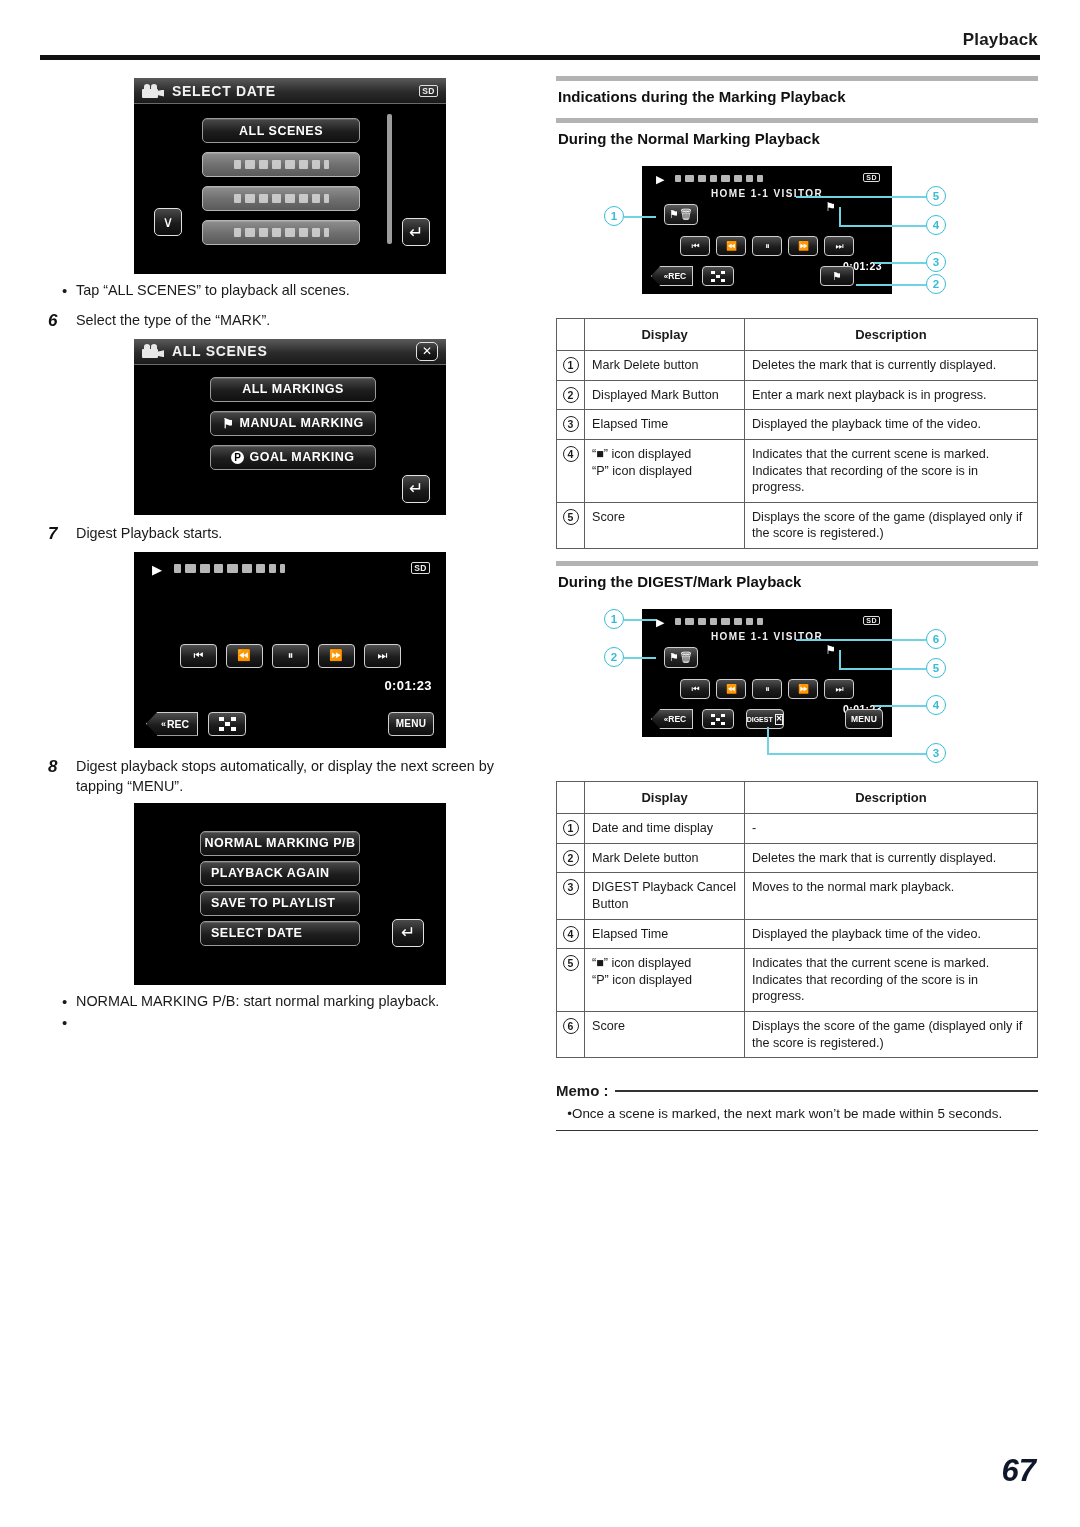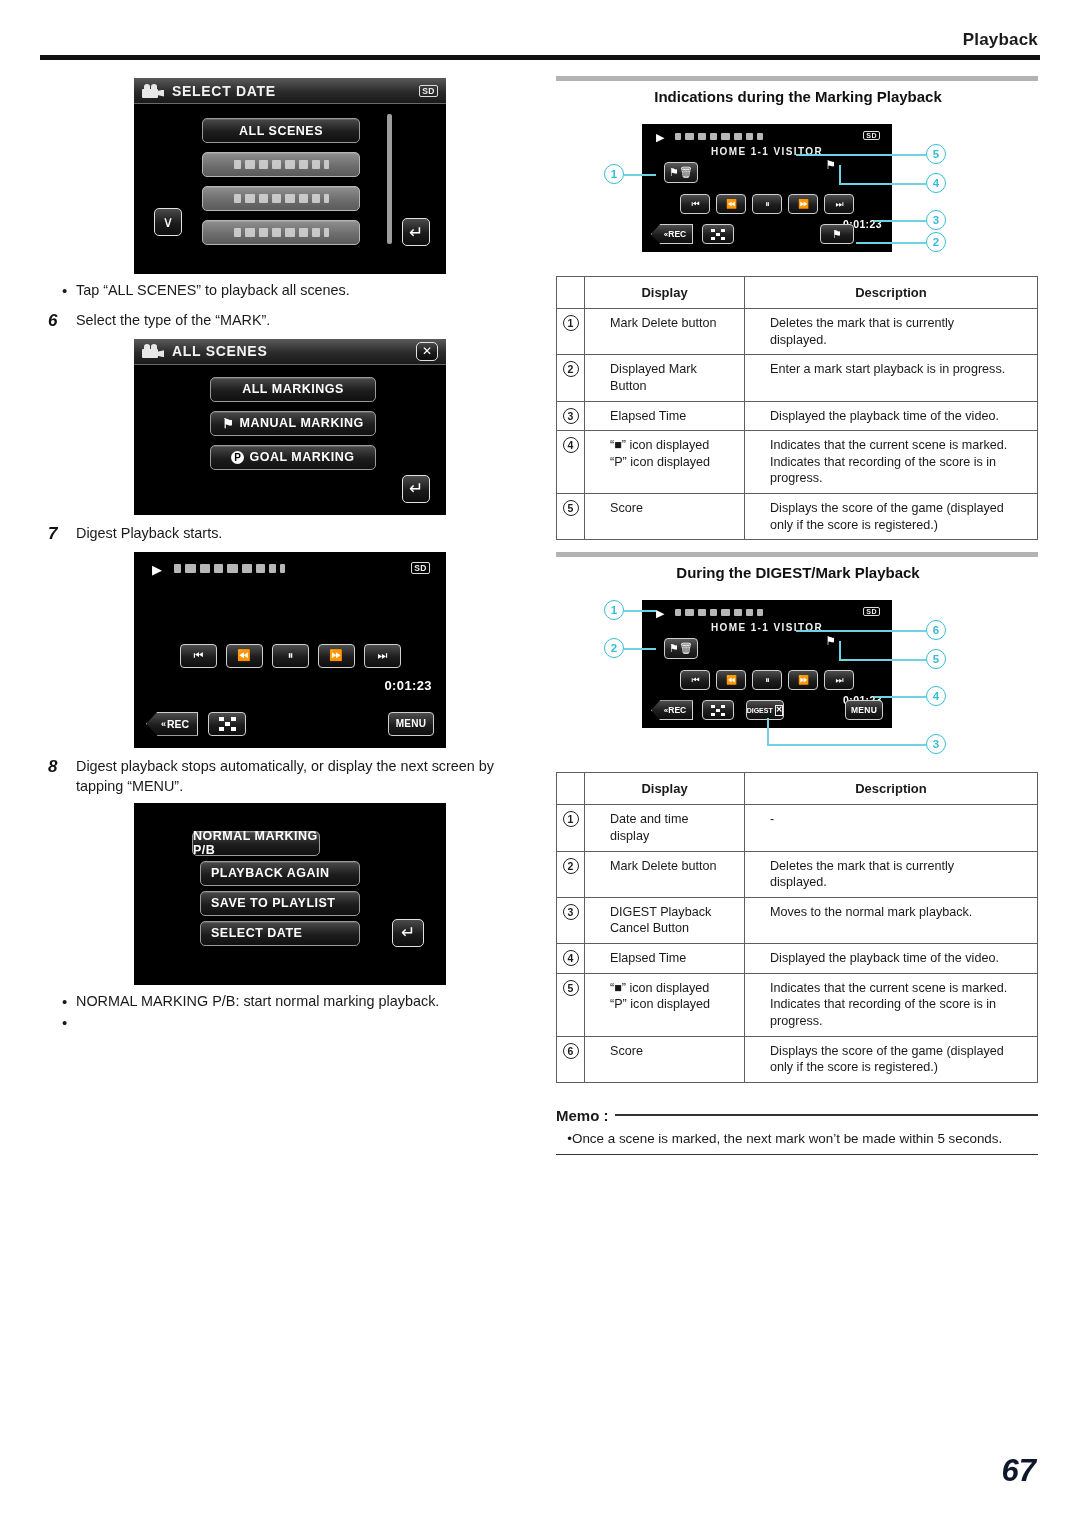--- a/index.html
+++ b/index.html
@@ -175,21 +175,21 @@
   .del-btn {
     position:absolute; left:26px; top:44px; width:40px; height:25px;
     border-radius:4px; border:1px solid #cfcfcf;
     background:linear-gradient(#5a5a5a,#262626 55%,#141414);
     display:flex; align-items:center; justify-content:center; gap:1px;
   }
   .flag-glyph { font-size:13px; line-height:1; color:#fff; }
   .flag-small { position:absolute; right:52px; top:40px; font-size:14px; color:#fff; }
 
   
-  .h-sec { margin-top:4px;text-align:center; }
+  .h-sec { margin-top:4px; }
   .h-sec .bar { height:5px; background:#b3b3b3; }
   .h-sec .t {
     font-size:15px; font-weight:bold; padding:7px 0 9px 2px; color:#111;
   }
 
   
   .diagram { position:relative; height:150px; margin:2px 0 10px 0; }
   .diagram.big { height:170px; }
   .diagram .lcd {
     position:absolute; margin:0; left:86px; top:8px; width:250px; height:128px;
@@ -204,21 +204,21 @@
   .lead { position:absolute; background:#6fd3e4; z-index:2; }
   .lead.h { height:1.6px; }
   .lead.v { width:1.6px; }
 
   
   table.desc {
     border-collapse:collapse; width:482px; margin:4px 0 12px 0;
     font-size:12.6px;
   }
   table.desc th, table.desc td {
-    border:1px solid #5e5e5e; padding:6px 25px; vertical-align:top;
+    border:1px solid #5e5e5e; padding:6px 7px; vertical-align:top;
     line-height:1.32;
   }
   table.desc th { font-weight:bold; text-align:center; font-size:13px; padding:7px 6px; }
   table.desc .c-idx { width:28px; text-align:center; padding:6px 2px; }
   table.desc .c-disp { width:160px; }
   .idx-circ {
     display:inline-block; width:16px; height:16px; line-height:14px;
     border:1.3px solid #222; border-radius:50%; font-size:10.5px;
     text-align:center; font-weight:bold;
   }
@@ -401,21 +401,21 @@
     </div>
   </div>
 
   <div class="step">
     <span class="num">8</span>
     <span class="txt">Digest playback stops automatically, or display the next screen by tapping “MENU”.</span>
   </div>
 
   <div class="lcd" style="height:182px;">
     <div class="lcd-body" style="height:100%;">
-      <div class="row-btn" style="top:28px; left:58px; width:128px;">NORMAL MARKING P/B</div>
+      <div class="row-btn" style="top:28px; left:66px; width:160px;">NORMAL MARKING P/B</div>
       <div class="row-btn" style="top:58px; left:66px; width:160px; justify-content:flex-start; padding-left:10px;">PLAYBACK AGAIN</div>
       <div class="row-btn" style="top:88px; left:66px; width:160px; justify-content:flex-start; padding-left:10px;">SAVE TO PLAYLIST</div>
       <div class="row-btn" style="top:118px; left:66px; width:160px; justify-content:flex-start; padding-left:10px;">SELECT DATE</div>
       <div class="nav-sq" style="right:22px; top:116px; width:32px; height:28px;">
         <span class="ret-icon">↵</span>
       </div>
     </div>
   </div>
 
   <div class="bullets">
@@ -429,20 +429,24 @@
   </div>
 </div>
 
 <div class="col-right">
 
   <div class="h-sec">
     <div class="bar"></div>
     <div class="t">Indications during the Marking Playback</div>
   </div>
 
+  <div class="h-sec">
+    <div class="bar"></div>
+    <div class="t">During the Normal Marking Playback</div>
+  </div>
 
   <div class="diagram">
     <div class="lcd">
       <div class="lcd-body" style="height:100%;">
         <div class="pb-play" style="left:14px; top:7px; font-size:11px;">▶</div>
         <div class="pb-datebar" style="left:33px; top:9px;">
           <span class="blurbar">
               <i style="width:6px;height:7px"></i>
               <i style="width:9px;height:7px"></i>
               <i style="width:8px;height:7px"></i>
@@ -517,21 +521,21 @@
     </thead>
     <tbody>
       <tr>
         <td class="c-idx"><span class="idx-circ">1</span></td>
         <td class="c-disp">Mark Delete button</td>
         <td>Deletes the mark that is currently displayed.</td>
       </tr>
       <tr>
         <td class="c-idx"><span class="idx-circ">2</span></td>
         <td class="c-disp">Displayed Mark Button</td>
-        <td>Enter a mark start playback is in progress.</td>
+        <td>Enter a mark next playback is in progress.</td>
       </tr>
       <tr>
         <td class="c-idx"><span class="idx-circ">3</span></td>
         <td class="c-disp">Elapsed Time</td>
         <td>Displayed the playback time of the video.</td>
       </tr>
       <tr>
         <td class="c-idx"><span class="idx-circ">4</span></td>
         <td class="c-disp">“■” icon displayed<br>“P” icon displayed</td>
         <td>Indicates that the current scene is marked. Indicates that recording of the score is in progress.</td>

